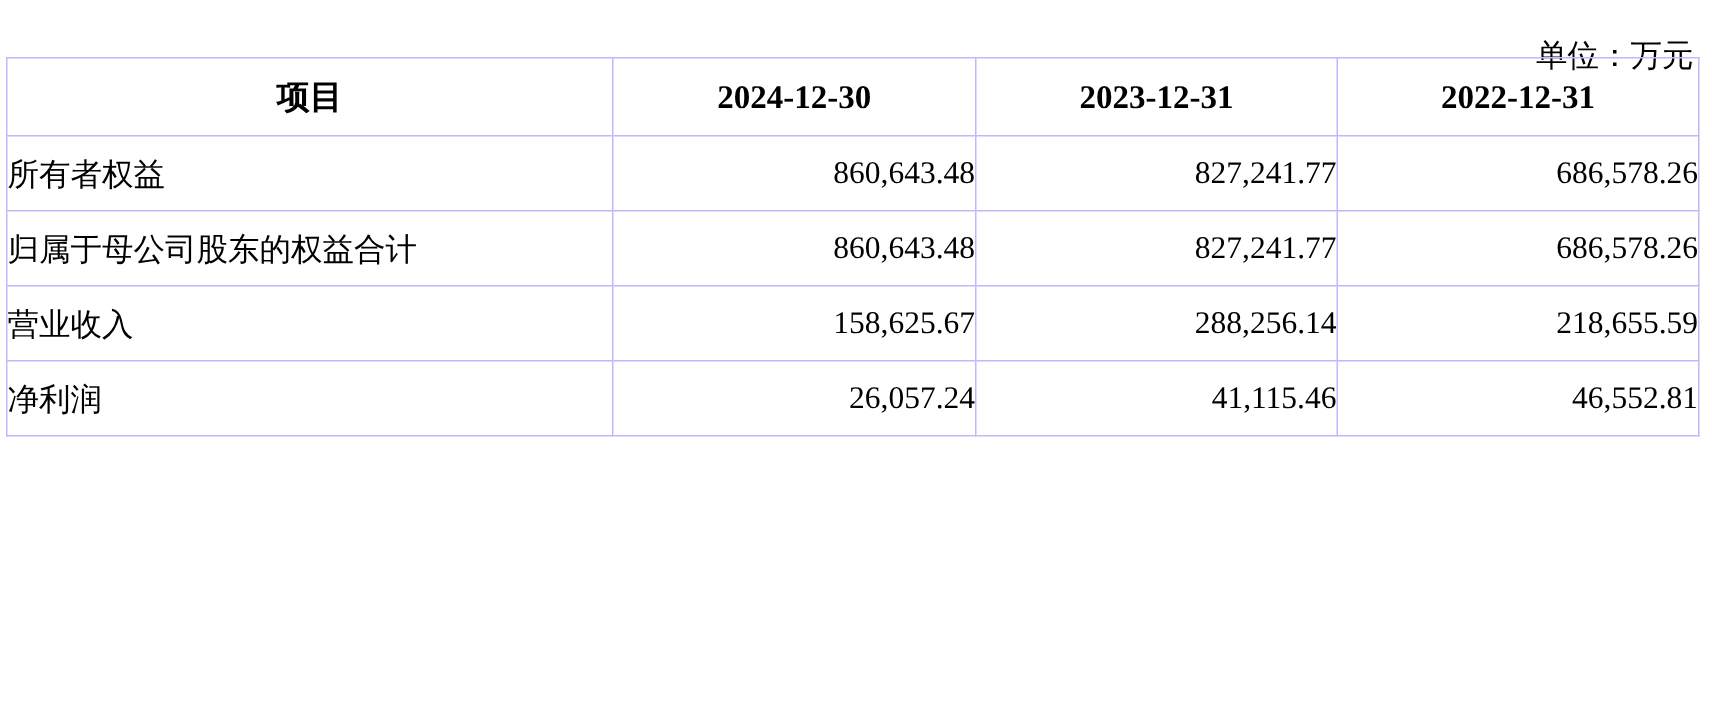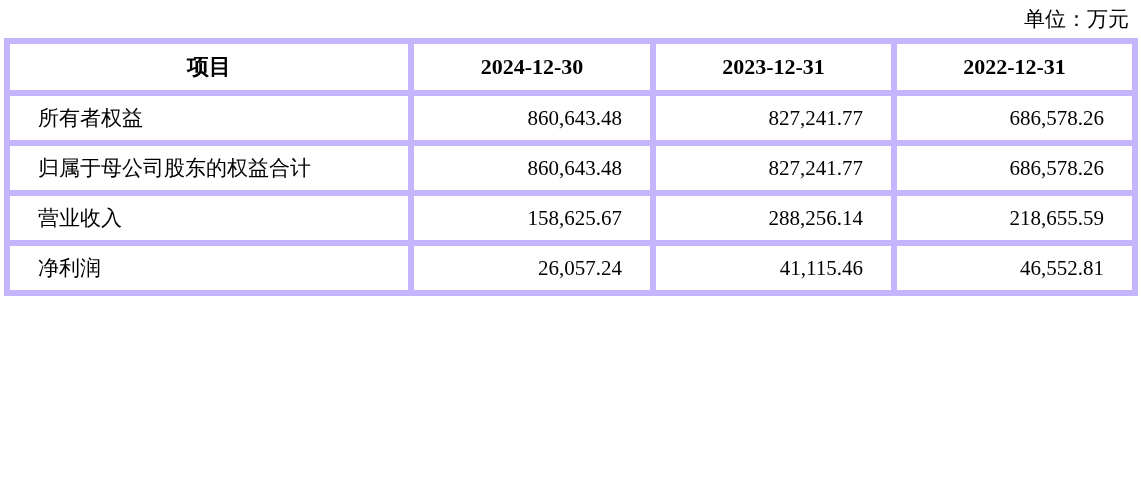--- a/index.html
+++ b/index.html
@@ -15,43 +15,43 @@
     overflow: hidden;
   }
   .page {
     position: relative;
     width: 1141px;
     height: 482px;
     box-sizing: border-box;
   }
   .unit-line {
     position: absolute;
-    top: 4px;
+    top: 22px;
     right: 12px;
     font-size: 21px;
     line-height: 30px;
     font-family: "Liberation Serif", "DejaVu Serif", serif;
     white-space: nowrap;
     margin-left: 24px;
   }
   .table-wrap {
     position: absolute;
     top: 38px;
     left: 4px;
     width: 1128px;
   }
   table.fin {
     border-collapse: collapse;
     width: 1128px;
     table-layout: fixed;
   }
   table.fin th, table.fin td {
-    border: 6px solid #c4b5fd;
+    border: 1px solid #c4b5fd;
     height: 50px;
-    padding: 0 28px;
+    padding: 0 0;
     box-sizing: border-box;
     font-size: 21px;
     vertical-align: middle;
   }
   table.fin thead th {
     text-align: center;
     font-weight: bold;
     font-size: 22px;
     height: 52px;
   }

